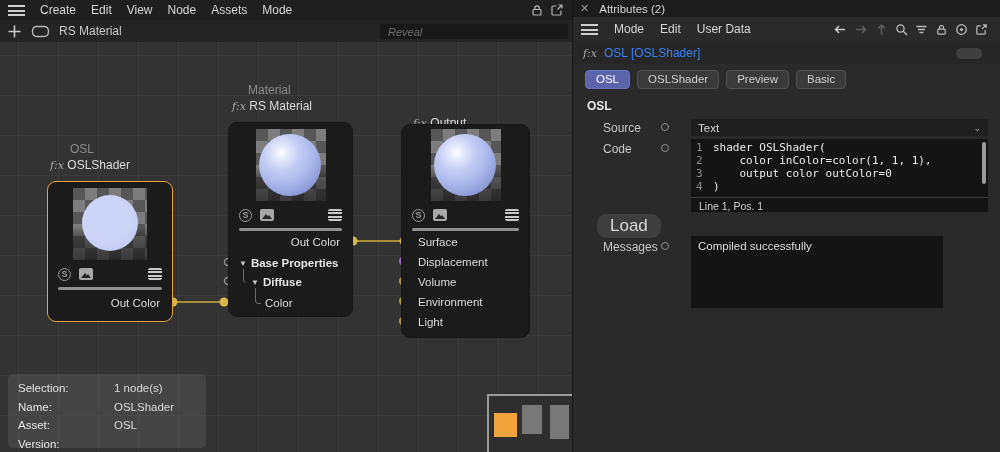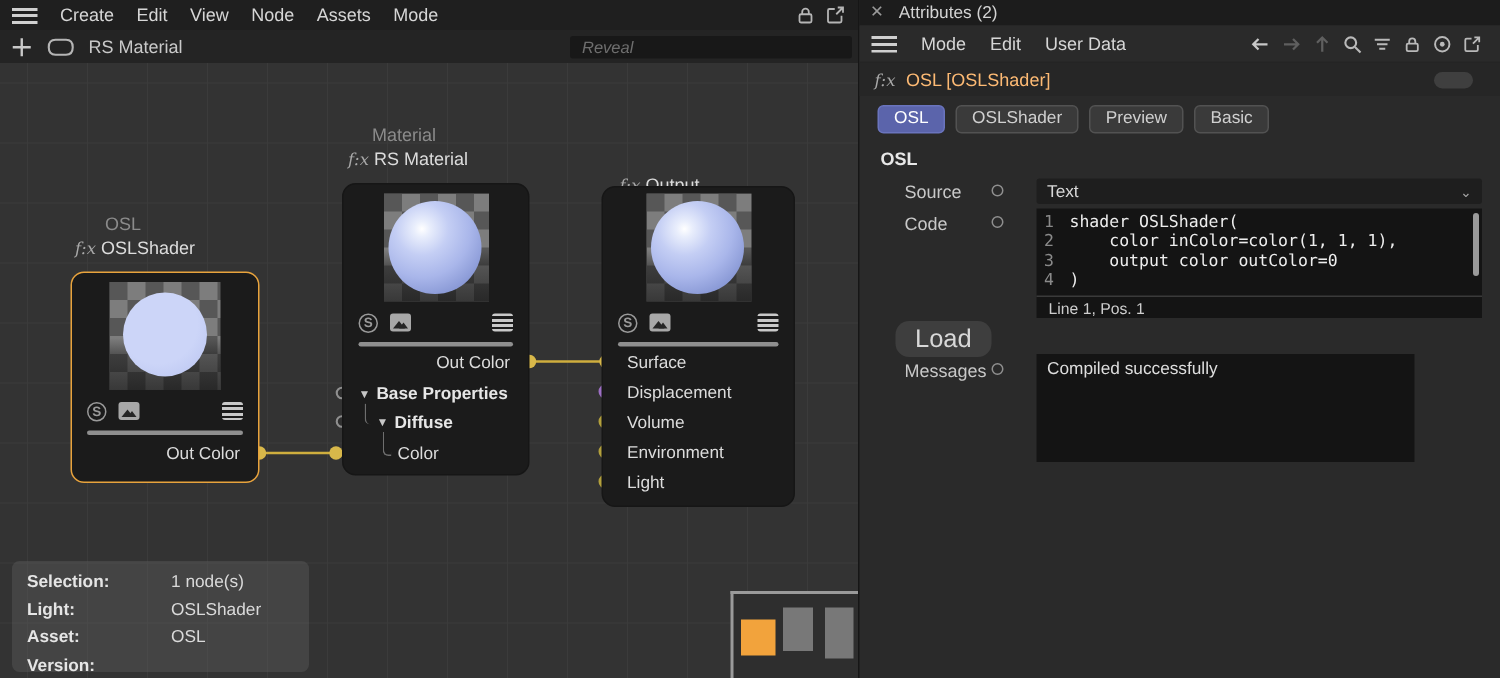--- a/index.html
+++ b/index.html
@@ -58,39 +58,39 @@
   .port-row { position:absolute; font-size:11.5px; color:#dcdcdc; line-height:14px; }
   .port-row.out { right:12px; text-align:right; }
   .port-row.prop { font-weight:bold; color:#e6e6e6; }
   .tri { font-size:8px; color:#c6c6c6; margin-right:4px; vertical-align:1px; }
   .conn { position:absolute; border-left:1px solid #6e6e6e; border-bottom:1px solid #6e6e6e;
     border-bottom-left-radius:4px; }
 
   .info-overlay { position:absolute; left:8px; top:332px; width:198px; height:74px;
     background:rgba(92,92,92,.42); border-radius:5px; padding:5px 0 0 10px; }
   .info-row { display:flex; line-height:18.5px; font-size:11.5px; }
-  .info-label { width:96px; font-weight:bold; color:#e5e5e5; }
+  .info-label { width:96px; font-weight:normal; color:#e5e5e5; }
   .info-value { color:#dadada; }
 
   .minimap { position:absolute; right:0; bottom:0; width:85px; height:58px; background:#2e2e2e;
     border-top:2px solid #9a9a9a; border-left:2px solid #9a9a9a; }
   .mm-node { position:absolute; background:#787878; }
   .mm-node.sel { background:var(--minimap-selected); }
 
   
   .attributes { position:absolute; left:572px; top:0; width:428px; height:452px; background:#2a2a2a;
     border-left:1px solid #161616; }
   .p-titlebar { height:17px; background:#1c1c1c; display:flex; align-items:center; gap:10px;
     padding:0 7px; color:#d4d4d4; font-size:11.5px; }
   .close-x { color:#9a9a9a; font-size:11px; line-height:11px; }
   .p-menubar { height:25px; background:#2a2a2a; display:flex; align-items:center; gap:16px;
     padding:0 8px; color:#d6d6d6; font-size:12px; border-bottom:1px solid #242424; }
   .p-icons { margin-left:auto; display:flex; gap:7px; align-items:center; padding-right:4px; }
   .object-row { height:22px; display:flex; align-items:center; padding:0 10px; background:#262626; }
-  .object-title { color:#fdba74; font-size:12px; margin-left:7px; }
+  .object-title { color:#3b82f6; font-size:12px; margin-left:7px; }
   .toggle-pill { margin-left:auto; margin-right:8px; width:26px; height:11px; border-radius:6px;
     background:#3f3f3f; }
   .tabs { display:flex; gap:7px; padding:6px 0 0 12px; }
   .tab { background:#3a3a3a; border:1px solid #525252; border-radius:4px; color:#d0d0d0;
     font-size:11.5px; padding:2px 10px; line-height:13px; }
   .tab.active { background:var(--tab-active); border-color:#6a74bd; color:#fff; }
   .section-label { position:absolute; left:14px; top:99px; font-weight:bold; font-size:12px; color:#e8e8e8; }
   .p-label { position:absolute; font-size:12px; color:#c8c8c8; }
   .ring { position:absolute; width:8px; height:8px; border:1.5px solid #8f8f8f; border-radius:50%; }
   .select { position:absolute; left:118px; top:119px; width:297px; height:17px; background:#1e1e1e;
@@ -224,21 +224,21 @@
         <div class="port-row" style="left:16px; top:170px;">Environment</div>
         <div class="port-row" style="left:16px; top:190px;">Light</div>
       </div>
 
       <div class="info-overlay">
         <div class="info-row">
           <span class="info-label">Selection:</span>
           <span class="info-value">1 node(s)</span>
         </div>
         <div class="info-row">
-          <span class="info-label">Light:</span>
+          <span class="info-label">Name:</span>
           <span class="info-value">OSLShader</span>
         </div>
         <div class="info-row">
           <span class="info-label">Asset:</span>
           <span class="info-value">OSL</span>
         </div>
         <div class="info-row">
           <span class="info-label">Version:</span>
           <span class="info-value"></span>
         </div>

